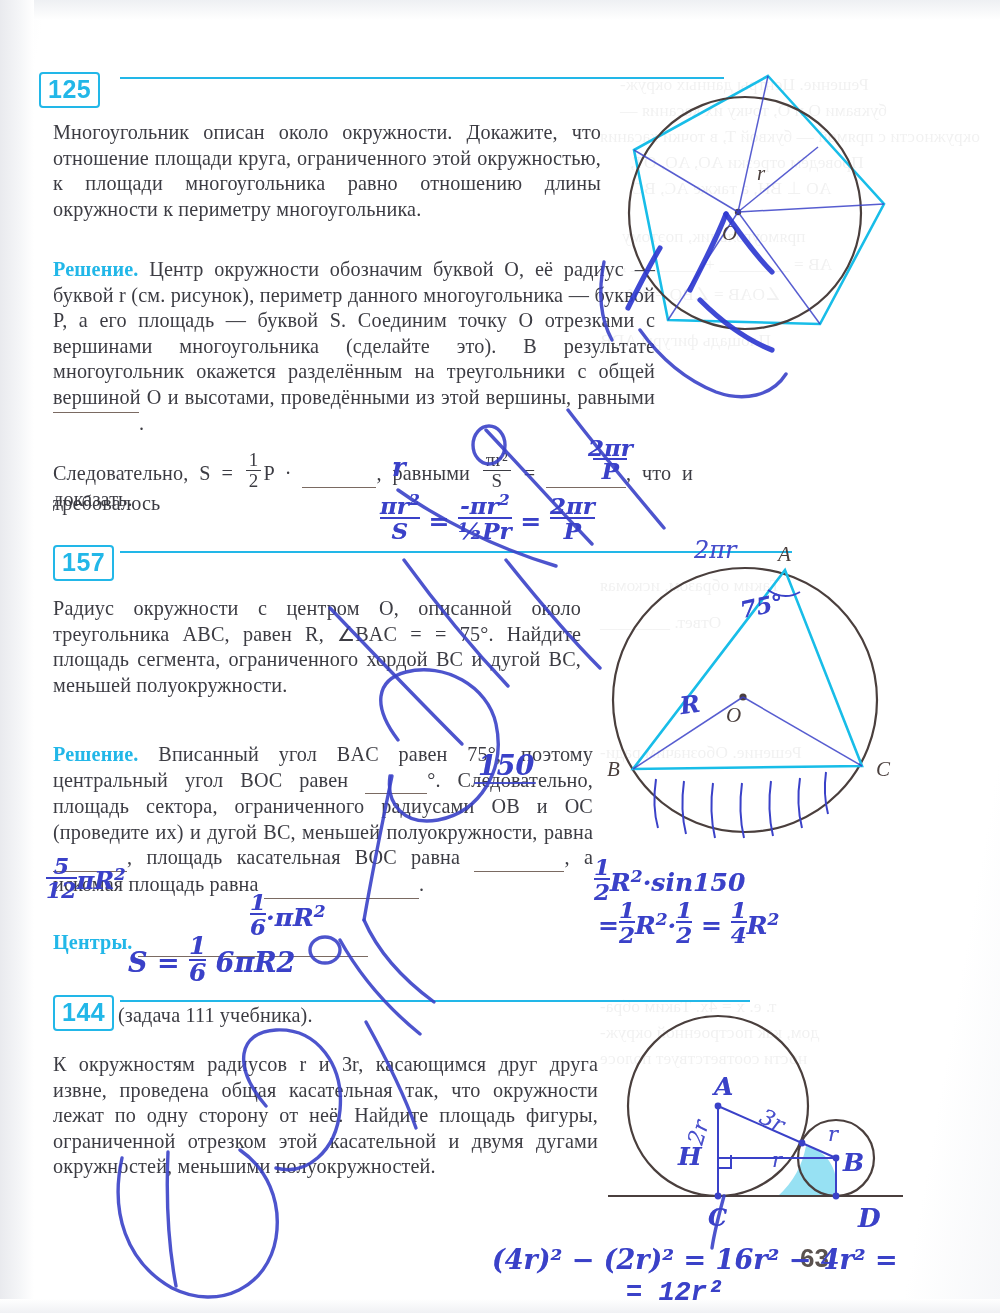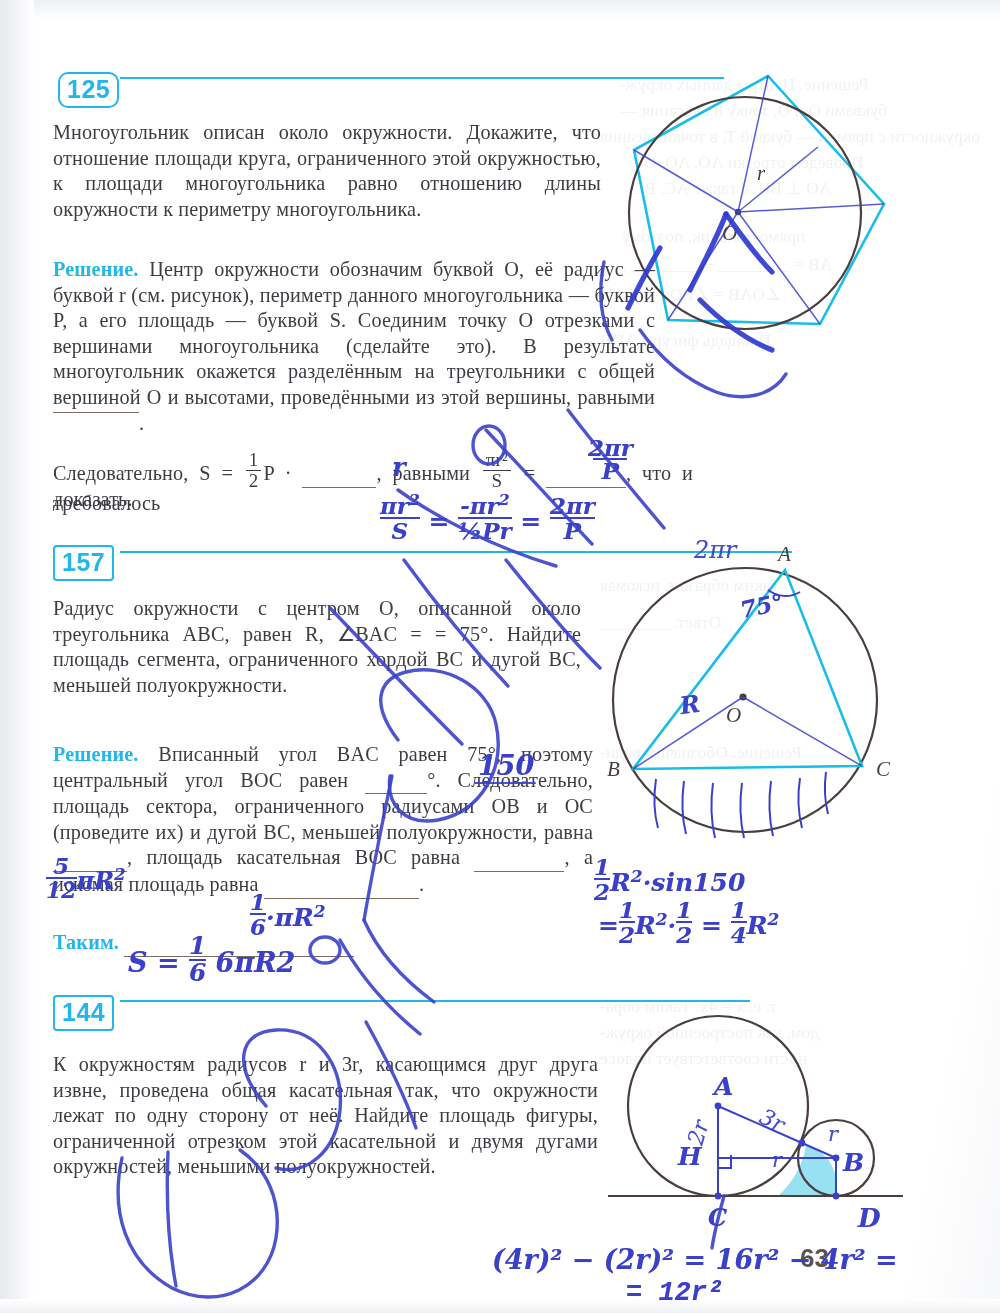--- a/index.html
+++ b/index.html
@@ -129,21 +129,21 @@
     <div class="st-line" style="left:600px;top:575px;">Таким образом, искомая</div>
     <div class="st-line" style="left:600px;top:612px;">Ответ. ________</div>
     <div class="st-line" style="left:600px;top:742px;">Решение. Обозначим ради-</div>
     <div class="st-line" style="left:600px;top:996px;">т. е. x = 4x.   Таким обра-</div>
     <div class="st-line" style="left:600px;top:1022px;">дом, как построенной окруж-</div>
     <div class="st-line" style="left:600px;top:1048px;">ности соответствует полосе</div>
   </div>
 
   <div class="content">
 
-    <div class="numbox" style="left:58px;top:72px;border-radius:10px;">125</div>
+    <div class="numbox" style="left:39px;top:72px;">125</div>
     <div class="rule" style="left:120px;top:77px;width:604px;"></div>
 
     <div class="ptext" style="left:53px;top:120px;width:548px;">Многоугольник описан около окружности. Докажите, что отношение площади круга, ограниченного этой окружностью, к площади многоугольника равно отношению длины окружности к периметру многоугольника.</div>
 
     <div class="ptext" style="left:53px;top:257px;width:602px;">
       <span class="lbl">Решение.</span>
       <span>Центр окружности обозначим буквой O, её радиус — буквой r (см. рисунок), периметр данного многоугольника — буквой P, а его площадь — буквой S. Соединим точку O отрезками с вершинами многоугольника (сделайте это). В результате многоугольник окажется разделённым на треугольники с общей вершиной O и высотами, проведёнными из этой вершины, равными</span><span style="letter-spacing:0"> </span><span class="blank" style="width:86px;height:1px;">&nbsp;</span>.
     </div>
 
     <div class="ptext" style="left:53px;top:450px;width:640px;">
@@ -165,26 +165,27 @@
     <div class="ptext" style="left:53px;top:742px;width:540px;">
       <span class="lbl">Решение.</span>
       <span>Вписанный угол BAC равен 75°, поэтому центральный угол BOC равен</span>
       <span class="blank" style="width:62px;">&nbsp;</span><span>°. Следовательно, площадь сектора, ограниченного радиусами OB и OC (проведите их) и дугой BC, меньшей полуокружности, равна</span>
       <span class="blank" style="width:74px;">&nbsp;</span><span>, площадь касательная BOC равна</span>
       <span class="blank" style="width:90px;">&nbsp;</span><span>, а искомая площадь равна</span>
       <span class="blank" style="width:155px;">&nbsp;</span>.
     </div>
 
     <div class="ptext" style="left:53px;top:930px;width:400px;">
-      <span class="lbl">Таким.</span>
+      <span class="lbl">Центры.</span>
       <span class="blank" style="width:230px;">&nbsp;</span>
     </div>
 
     <div class="numbox" style="left:53px;top:995px;">144</div>
     <div class="rule" style="left:120px;top:1000px;width:630px;"></div>
+    <div class="ptext" style="left:118px;top:1003px;width:330px;">(задача 111 учебника).</div>
 
     <div class="ptext" style="left:53px;top:1052px;width:545px;">К окружностям радиусов r и 3r, касающимся друг друга извне, проведена общая касательная так, что окружности лежат по одну сторону от неё. Найдите площадь фигуры, ограниченной отрезком этой касательной и двумя дугами окружностей, меньшими полуокружностей.</div>
 
     <div class="pg" style="left:800px;top:1243px;text-align:right;">63</div>
   </div>
 
   <svg class="overlay" viewBox="0 0 1000 1313">
     <defs>
       <style>
         .ink   { stroke:#4a3f3d; fill:none; stroke-width:2.2; }

